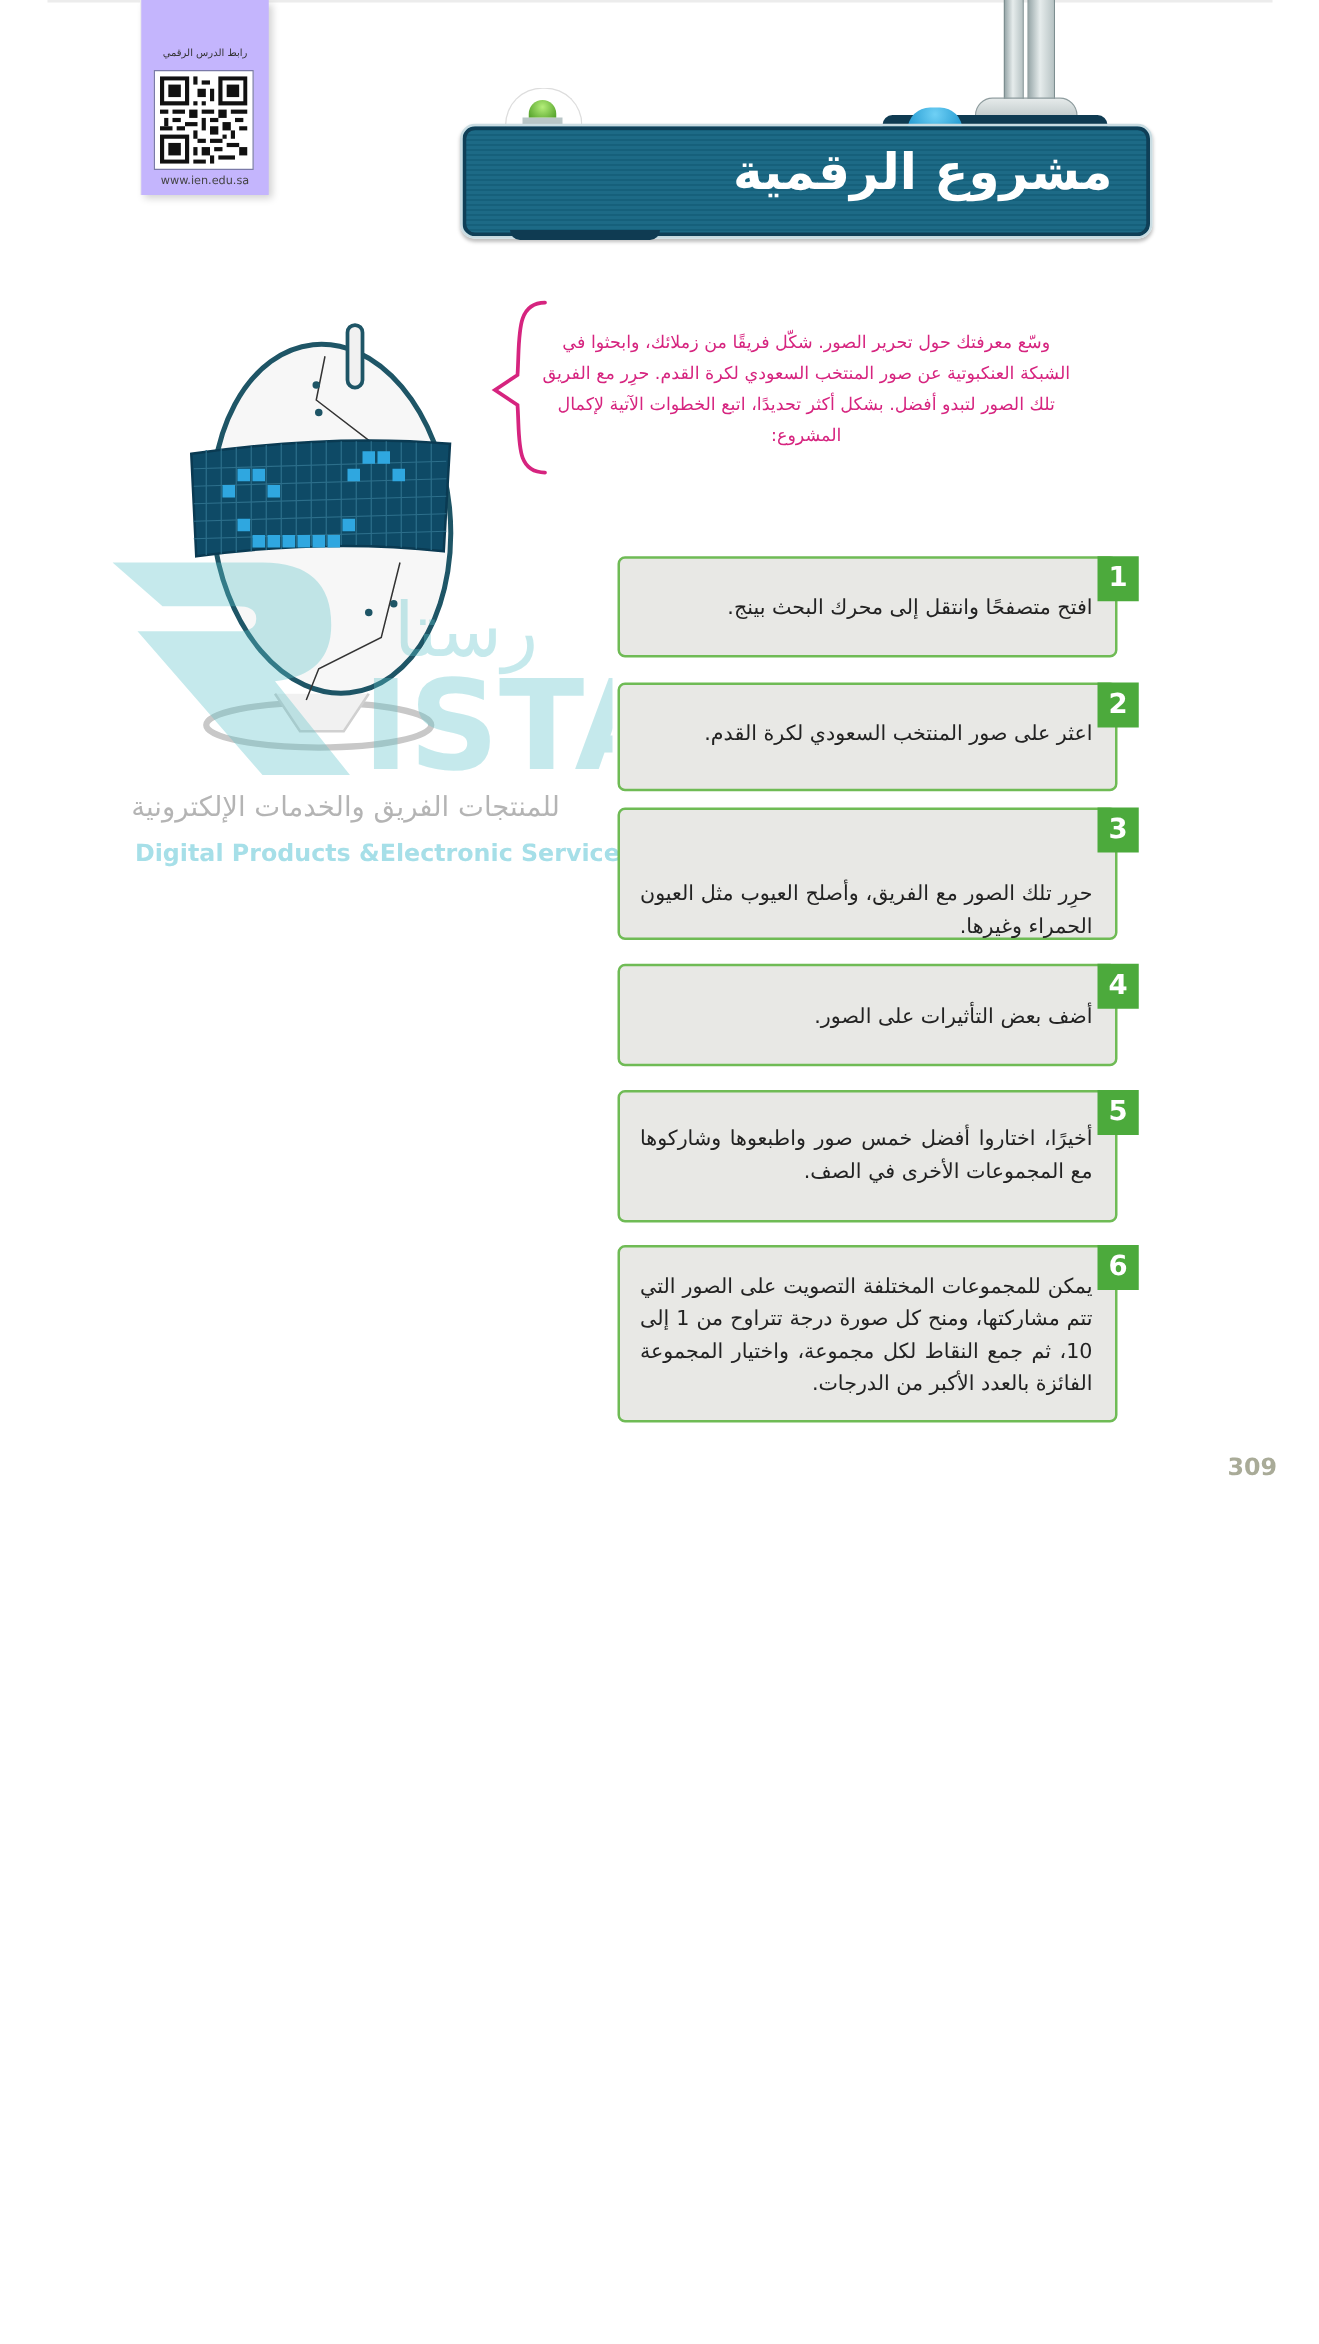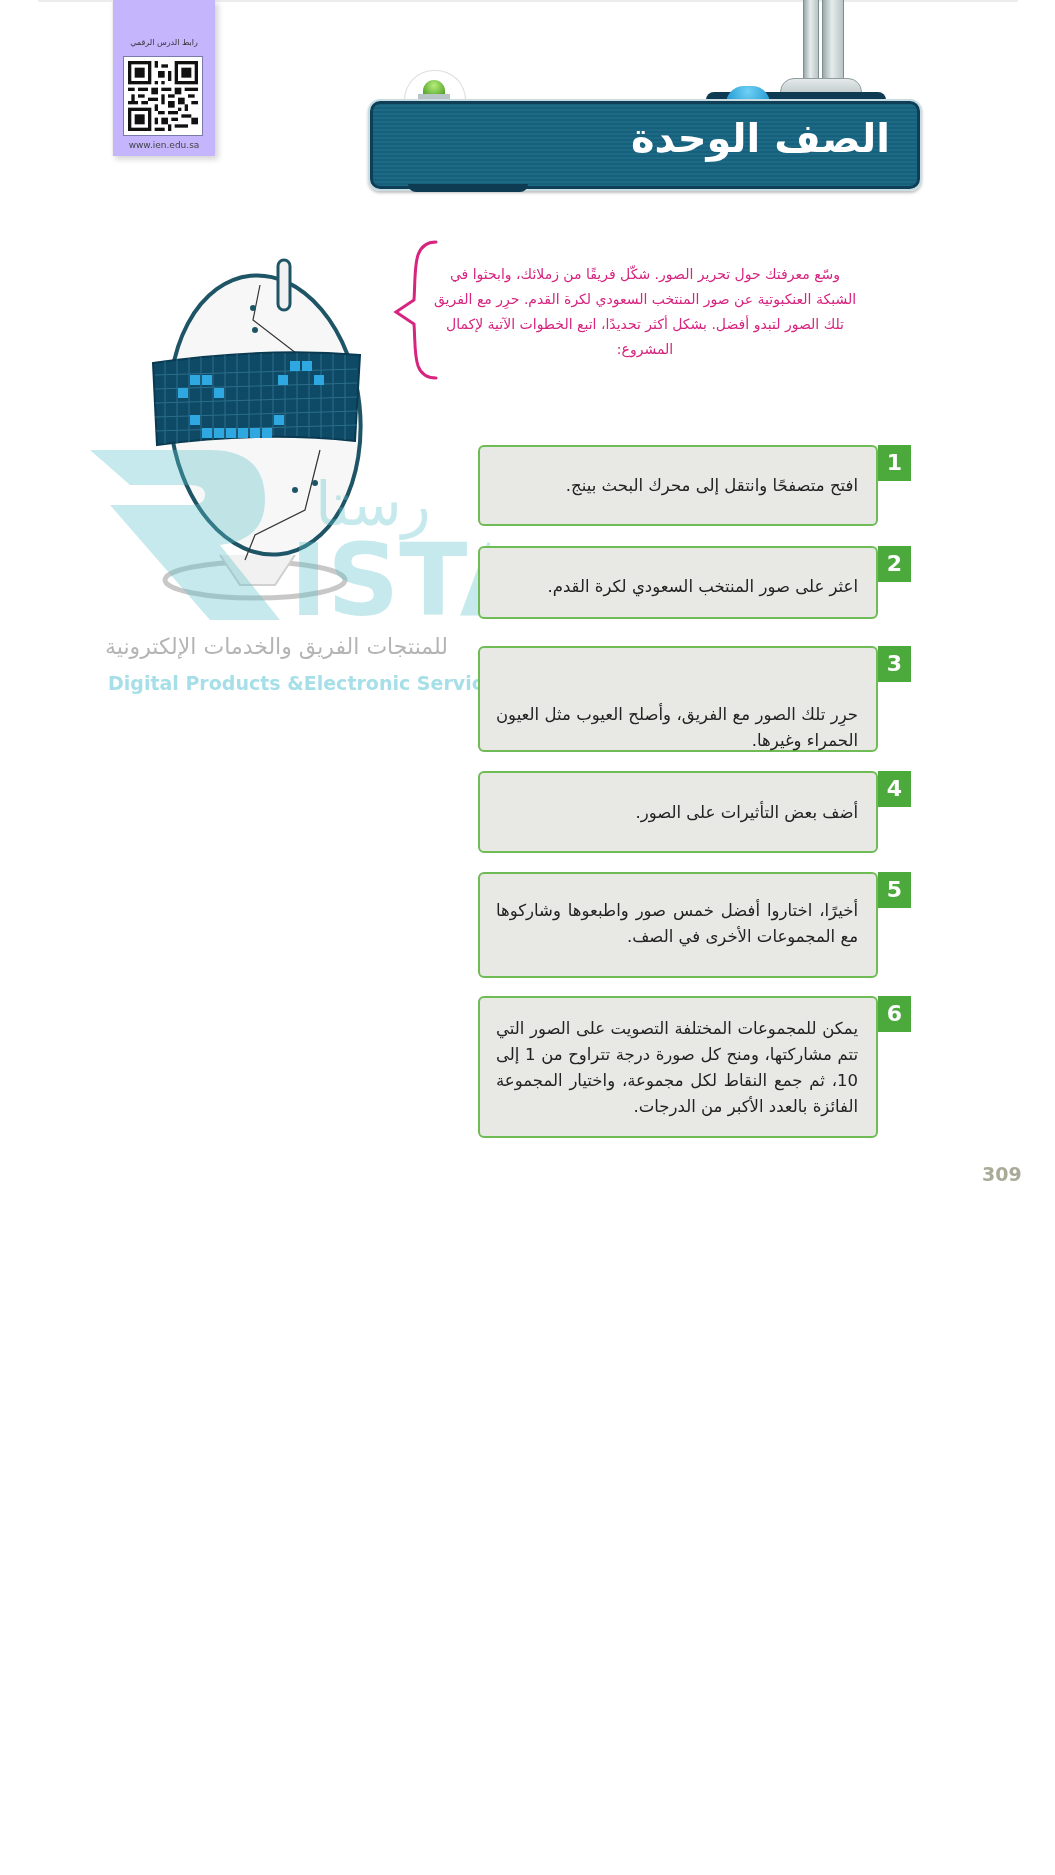--- a/index.html
+++ b/index.html
@@ -33,21 +33,21 @@
 
     
     .robot { position: absolute; left: 145px; top: 255px; }
 
     
     .wm-logo { position: absolute; left: 90px; top: 445px; opacity: 0.35; }
     .wm-arabic { position: absolute; left: 105px; top: 634px; width: 380px; text-align: left; font-size: 22px; color: #9c9c9c; direction: rtl; opacity: 0.75; }
     .wm-english { position: absolute; left: 108px; top: 672px; font-size: 19px; font-weight: bold; color: #a6dfe8; }
 
     
-    .step { position: absolute; left: 478px; width: 400px; background: #e8e8e5; border: 2px solid #6fbb55; border-radius: 6px; box-sizing: border-box; }
+    .step { position: absolute; left: 494px; width: 400px; background: #e8e8e5; border: 2px solid #6fbb55; border-radius: 6px; box-sizing: border-box; }
     .step-text { position: absolute; right: 18px; left: 16px; direction: rtl; text-align: justify; font-size: 16.5px; line-height: 26px; color: #222; }
     .step-num { position: absolute; left: 878px; width: 33px; height: 36px; background: #4caa3c; color: #fff; font-weight: bold; font-size: 22px; text-align: center; line-height: 36px; }
 
     .page-num { position: absolute; left: 982px; top: 1163px; font-size: 19px; font-weight: bold; color: #a9ab98; }
   </style>
 </head>
 <body>
 
 <div class="top-line"></div>
 
@@ -111,21 +111,21 @@
 <div class="pipe" style="left:803px;"></div>
 <div class="pipe" style="left:822px; width:20px;"></div>
 <div class="pipe-base"></div>
 <div class="banner-top-dark"></div>
 <div class="blue-dome"></div>
 <div class="green-dome-ring"></div>
 <div class="green-base"></div>
 <div class="green-dome"></div>
 
 <div class="banner">
-  <div class="banner-title">الصف الوحدة</div>
+  <div class="banner-title">مشروع الرقمية</div>
 </div>
 <div class="banner-bottom-tab"></div>
 
 <svg class="brace" width="48" height="140" viewBox="0 0 48 140">
   <path d="M44 2 C 20 2, 24 30, 22 60 L 4 72 L 22 84 C 24 112, 20 138, 44 138" fill="none" stroke="#d6247f" stroke-width="3" stroke-linecap="round"></path>
 </svg>
 
 <div class="intro">وسّع معرفتك حول تحرير الصور. شكّل فريقًا من زملائك، وابحثوا في الشبكة العنكبوتية عن صور المنتخب السعودي لكرة القدم. حرِر مع الفريق تلك الصور لتبدو أفضل. بشكل أكثر تحديدًا، اتبع الخطوات الآتية لإكمال المشروع:</div>
 
 <svg class="robot" width="230" height="350" viewBox="0 0 230 350">
@@ -189,21 +189,21 @@
   <text x="225" y="80" font-size="60" fill="#5cc3c9" font-family="DejaVu Sans, sans-serif">رستا</text>
 </svg>
 <div class="wm-arabic">للمنتجات الفريق والخدمات الإلكترونية</div>
 <div class="wm-english">Digital Products &amp;Electronic Services</div>
 
 <div class="step" style="top:445px; height:81px;">
   <div class="step-text" style="top:26px;">افتح متصفحًا وانتقل إلى محرك البحث بينج.</div>
 </div>
 <div class="step-num" style="top:445px;">1</div>
 
-<div class="step" style="top:546px; height:73px;">
+<div class="step" style="top:546px; height:87px;">
   <div class="step-text" style="top:26px;">اعثر على صور المنتخب السعودي لكرة القدم.</div>
 </div>
 <div class="step-num" style="top:546px;">2</div>
 
 <div class="step" style="top:646px; height:106px;">
   <div class="step-text" style="top:26px;margin-top:28px;">حرِر تلك الصور مع الفريق، وأصلح العيوب مثل العيون الحمراء وغيرها.</div>
 </div>
 <div class="step-num" style="top:646px;">3</div>
 
 <div class="step" style="top:771px; height:82px;">

